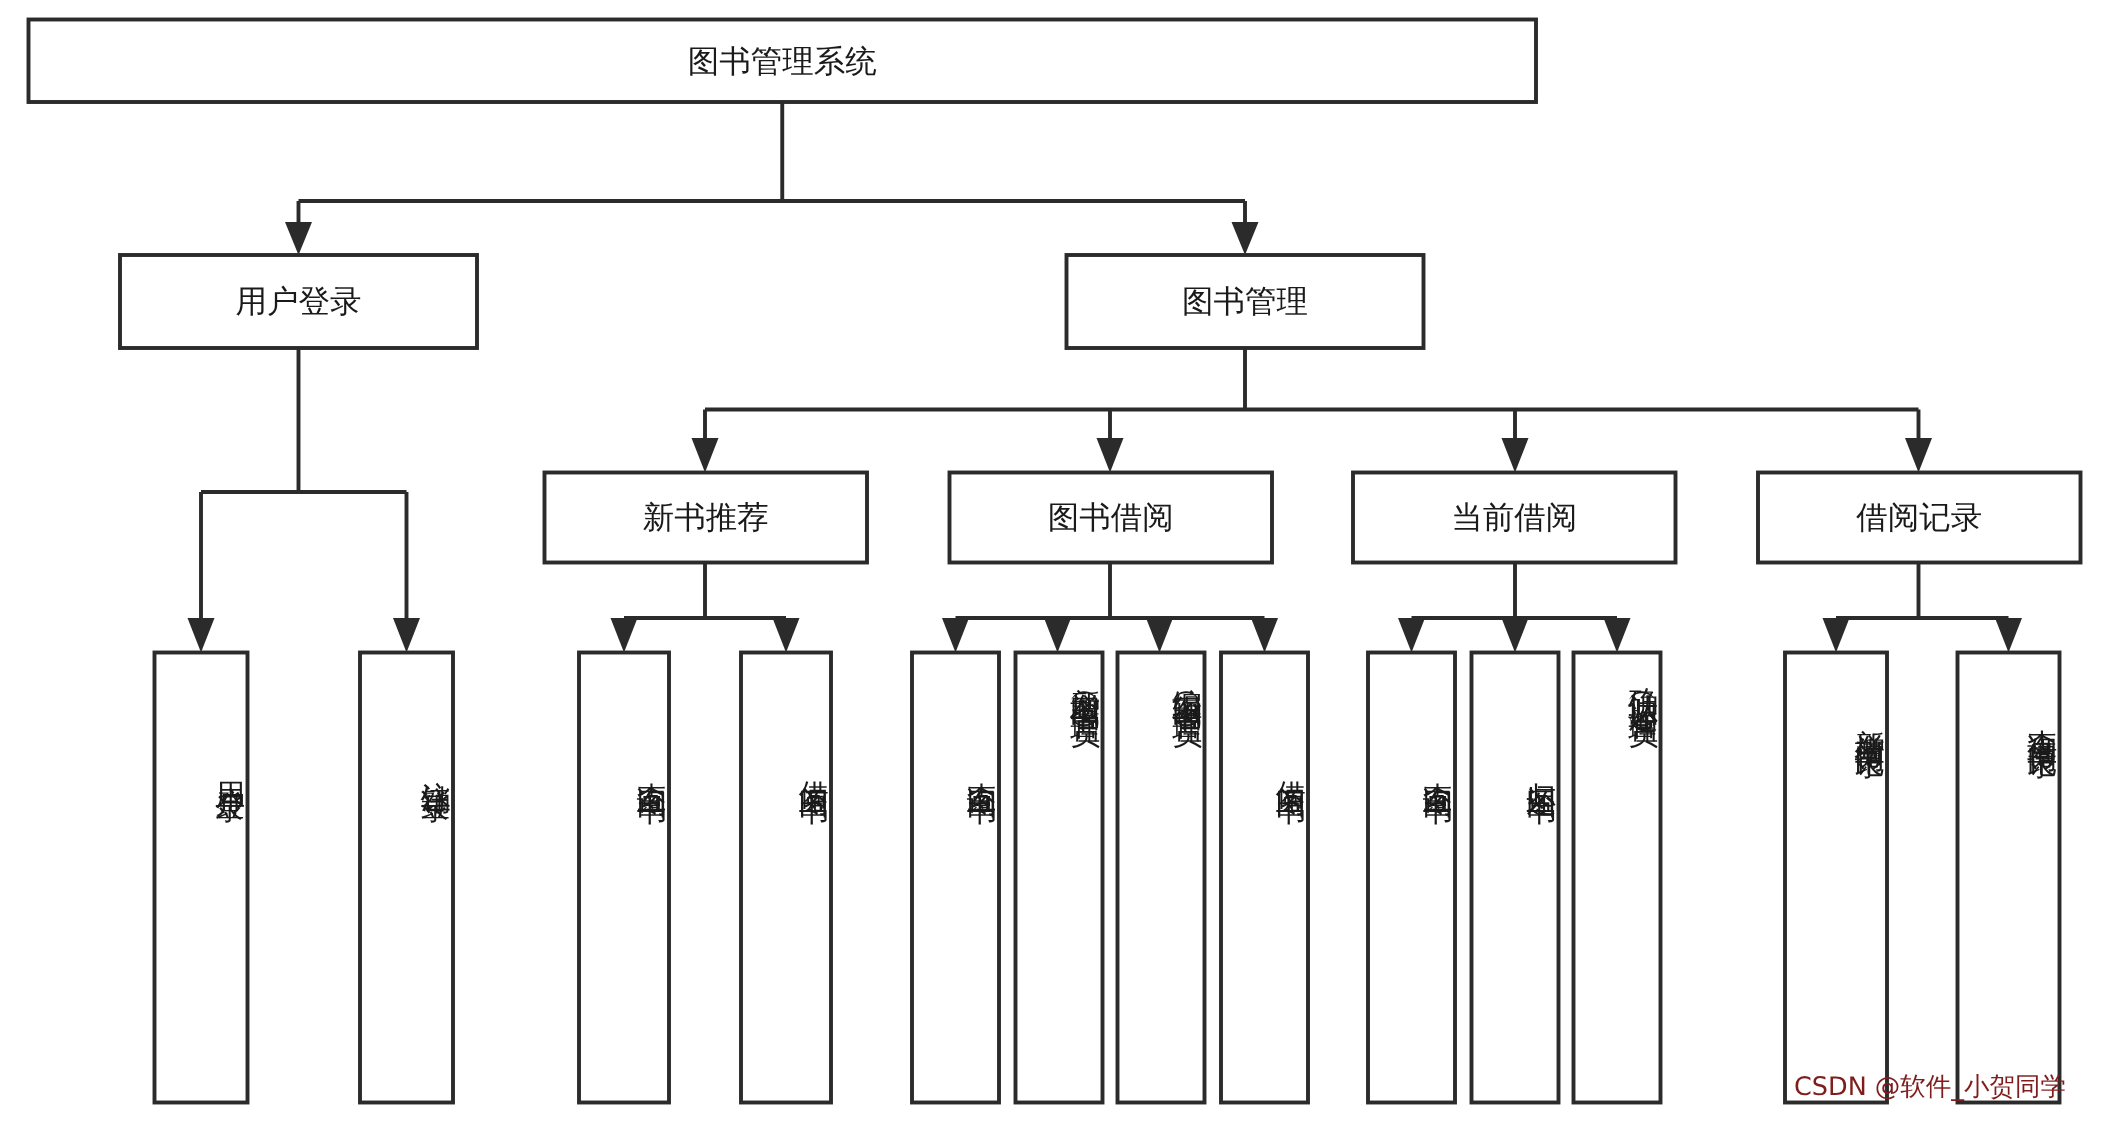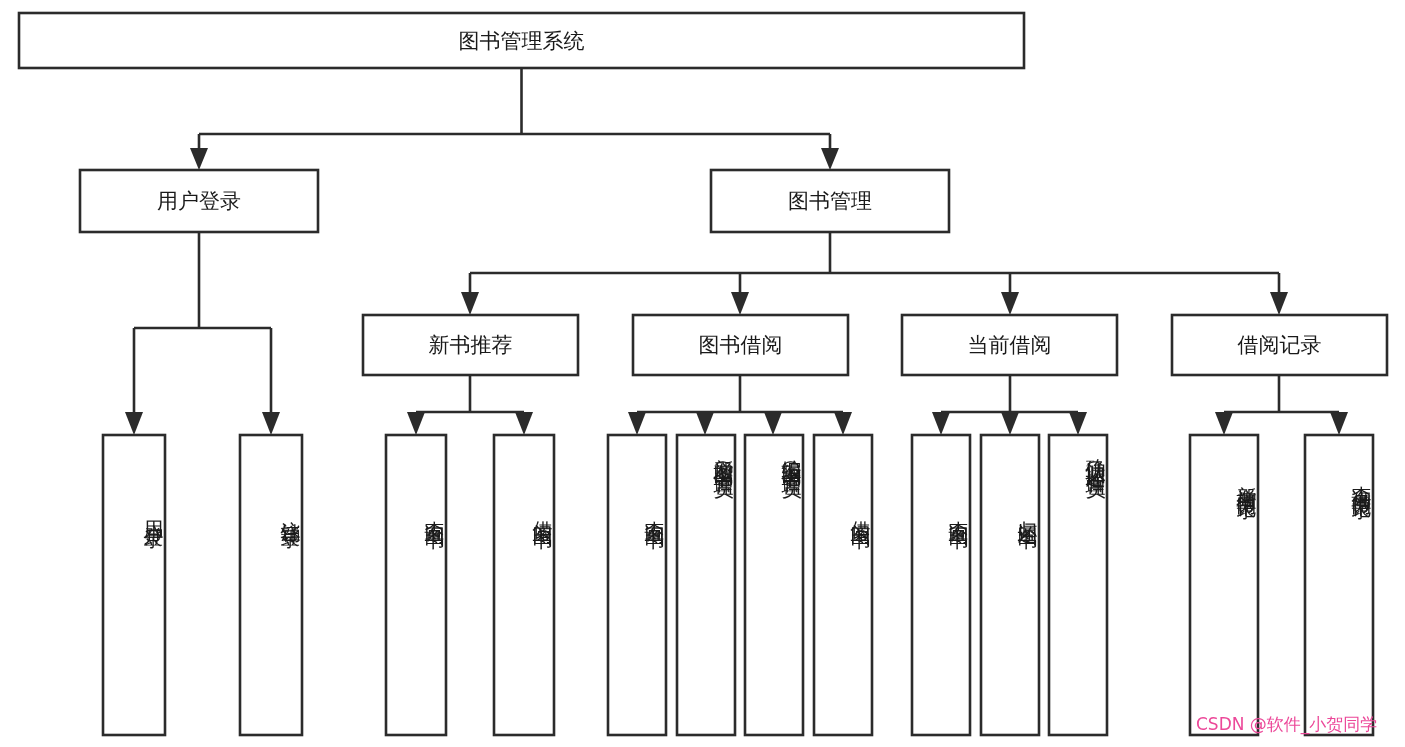--- a/index.html
+++ b/index.html
@@ -60,21 +60,21 @@
     letter-spacing: 3px;
     text-align: start;
     white-space: nowrap;
     pointer-events: none;
     user-select: none;
   }
   .watermark {
     position: absolute;
     font-family: "DejaVu Sans", "Liberation Sans", sans-serif;
     font-size: 17px;
-    color: #ec4899;
+    color: #7f1d1d;
     white-space: nowrap;
     user-select: none;
   }
 </style>
 </head>
 <body>
 
 <div id="diagram-root">
 
   <svg id="flow-svg" viewBox="0 0 1405 747">

